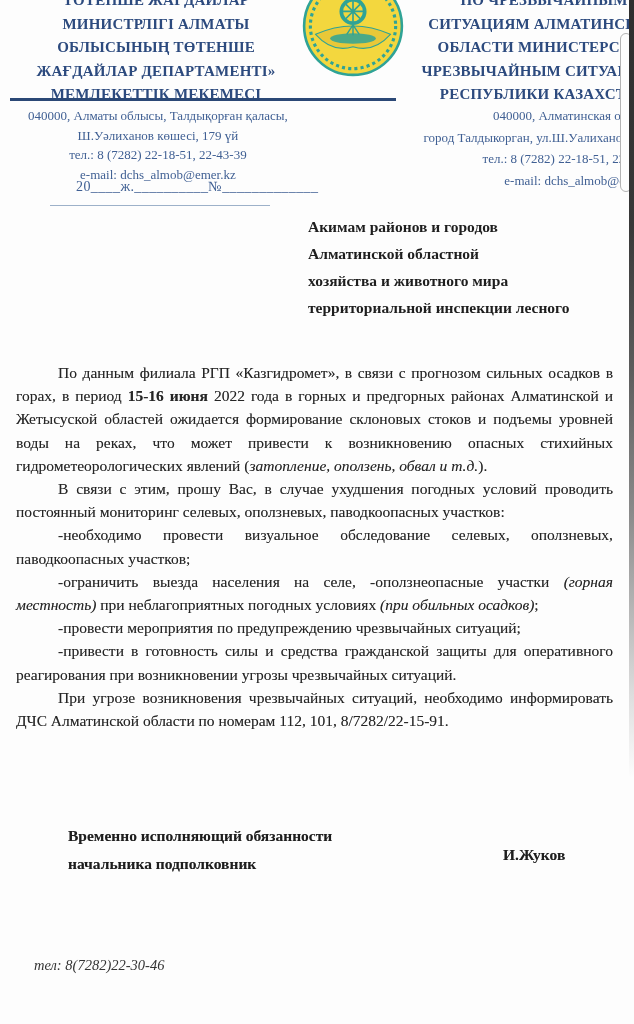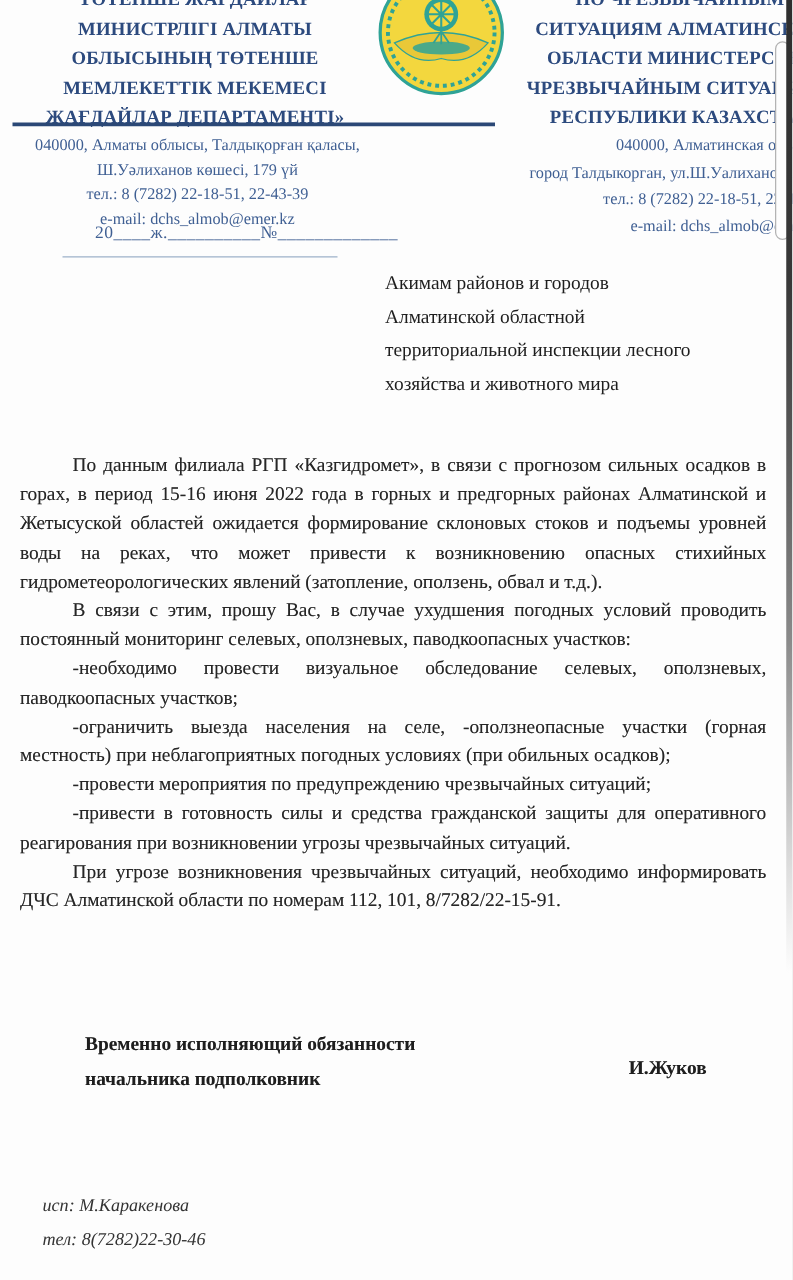--- a/index.html
+++ b/index.html
@@ -16,29 +16,29 @@
   .emblem{position:absolute;left:301px;top:-26px;}
   .rule{position:absolute;left:10px;top:98px;width:386px;height:3px;background:#2b4876;}
   
   .contact{position:absolute;font-size:13px;color:#3f5f93;}
   .contact-left{left:28px;top:106px;line-height:19.5px;text-align:center;}
   .contact-right{left:360px;top:105px;width:300px;line-height:21.5px;text-align:right;}
   .dateline{position:absolute;left:28px;top:179px;font-size:14px;color:#3f5f93;letter-spacing:.4px;margin-left:48px;}
   .subline{position:absolute;left:50px;top:205px;width:220px;border-top:1.5px solid #9db1c9;}
   
   .addressee{position:absolute;left:308px;top:213px;width:312px;
-             font-weight:normal;font-size:15.5px;line-height:27px;color:#1e1e1e;}
+             font-weight:bold;font-size:15.5px;line-height:27px;color:#1e1e1e;}
   .addressee .second{}
   
   .body{position:absolute;left:16px;top:361px;width:597px;
         font-size:15.5px;line-height:23.2px;color:#262626;text-align:justify;
         text-shadow:0 0 .4px rgba(0,0,0,.35);}
   .para{text-indent:42px;}
-  .b{font-weight:normal;}
-  .i{}
+  .b{font-weight:bold;}
+  .i{font-style:italic;}
   
   .sig{position:absolute;left:68px;top:822px;font-weight:bold;
        font-size:15.5px;line-height:28px;color:#1e1e1e;text-shadow:0 0 .4px rgba(0,0,0,.35);}
   .sig-name{position:absolute;left:503px;top:846px;font-weight:bold;
             font-size:15.5px;color:#1e1e1e;text-shadow:0 0 .4px rgba(0,0,0,.35);text-align:right;}
   
   .exec{position:absolute;left:34px;top:952px;font-style:italic;
         font-size:14.5px;line-height:27px;color:#333;}
   
   .scroll-thumb{position:absolute;left:620px;top:33px;width:10px;height:157px;
@@ -50,22 +50,22 @@
 </style>
 </head>
 <body>
 
 <div class="page">
 
   <div class="org org-left">
     <div>ТӨТЕНШЕ ЖАҒДАЙЛАР</div>
     <div>МИНИСТРЛІГІ АЛМАТЫ</div>
     <div>ОБЛЫСЫНЫҢ ТӨТЕНШЕ</div>
+    <div>ЖАҒДАЙЛАР ДЕПАРТАМЕНТІ»</div>
     <div>МЕМЛЕКЕТТІК МЕКЕМЕСІ</div>
-    <div>ЖАҒДАЙЛАР ДЕПАРТАМЕНТІ»</div>
   </div>
 
   <svg class="emblem" width="104" height="104" viewBox="0 0 100 100">
     <circle cx="50" cy="50" r="47" fill="#f3d73e" stroke="#2fa396" stroke-width="2.5"></circle>
     <circle cx="50" cy="50" r="41" fill="none" stroke="#2fa396" stroke-width="3" stroke-dasharray="3 3"></circle>
     <path d="M14,58 Q50,42 86,58 Q70,76 50,70 Q30,76 14,58 Z" fill="#e9c838" stroke="#2fa396" stroke-width="1"></path>
     <ellipse cx="50" cy="62" rx="22" ry="5" fill="#2fa396" opacity="0.85"></ellipse>
     <circle cx="50" cy="36" r="13" fill="#2fa396"></circle>
     <circle cx="50" cy="36" r="9.5" fill="#f3d73e"></circle>
     <path d="M50,26 L50,46 M40,36 L60,36 M43,29 L57,43 M57,29 L43,43" stroke="#2fa396" stroke-width="1.6"></path>
@@ -96,42 +96,41 @@
     <div>e-mail: dchs_almob@emer.kz</div>
   </div>
 
   <div class="dateline">20____ж.__________№_____________</div>
   <div class="subline"></div>
 
   <div class="addressee">
     <div>Акимам районов и городов</div>
     <div class="second">
       <div>Алматинской областной</div>
+      <div>хозяйства и животного мира</div>
       <div>территориальной инспекции лесного</div>
-      <div>хозяйства и животного мира</div>
     </div>
   </div>
 
   <div class="body">
       <div class="para"><span>По данным филиала РГП «Казгидромет», в связи с прогнозом сильных осадков в горах, в период </span><span class="b">15-16 июня</span><span> 2022 года в горных и предгорных районах Алматинской и Жетысуской областей ожидается формирование склоновых стоков и подъемы уровней воды на реках, что может привести к возникновению опасных стихийных гидрометеорологических явлений (</span><span class="i">затопление, оползень, обвал и т.д.</span><span>).</span></div>
       <div class="para"><span>В связи с этим, прошу Вас, в случае ухудшения погодных условий проводить постоянный мониторинг селевых, оползневых, паводкоопасных участков:</span></div>
       <div class="para"><span>-необходимо провести визуальное обследование селевых, оползневых, паводкоопасных участков;</span></div>
       <div class="para"><span>-ограничить выезда населения на селе, -оползнеопасные участки </span><span class="i">(горная местность)</span><span> при неблагоприятных погодных условиях </span><span class="i">(при обильных осадков)</span><span>;</span></div>
       <div class="para"><span>-провести мероприятия по предупреждению чрезвычайных ситуаций;</span></div>
       <div class="para"><span>-привести в готовность силы и средства гражданской защиты для оперативного реагирования при возникновении угрозы чрезвычайных ситуаций.</span></div>
       <div class="para"><span>При угрозе возникновения чрезвычайных ситуаций, необходимо информировать ДЧС Алматинской области по номерам 112, 101, 8/7282/22-15-91.</span></div>
     </div>
 
   <div class="sig">
     <div>Временно исполняющий обязанности</div>
     <div>начальника подполковник</div>
   </div>
   <div class="sig-name">И.Жуков</div>
 
   <div class="exec">
-    <div>исп: М.Каракенова</div>
     <div>тел: 8(7282)22-30-46</div>
   </div>
 
   <div class="scroll-thumb"></div>
   <div class="edge-strip"></div>
 
 </div>
 
 </body></html>

